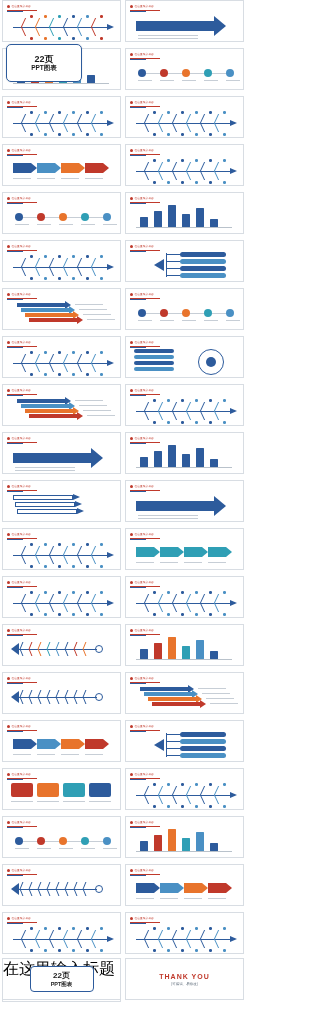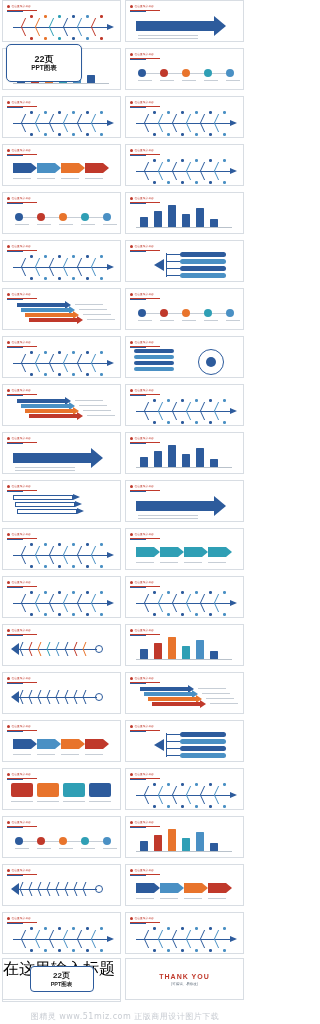--- a/index.html
+++ b/index.html
@@ -954,14 +954,13 @@
         <div class="n">22页</div>
         <div class="s">PPT图表</div>
       </div>
     </div>
     <div class="end-right">
       <div class="ty">THANK YOU</div>
       <div class="sub">(可编辑、易修改)</div>
     </div>
   </div>
 
-  <div class="wm">图精灵 www.51miz.com 正版商用设计图片下载</div>
 </div>
 
 </body></html>

